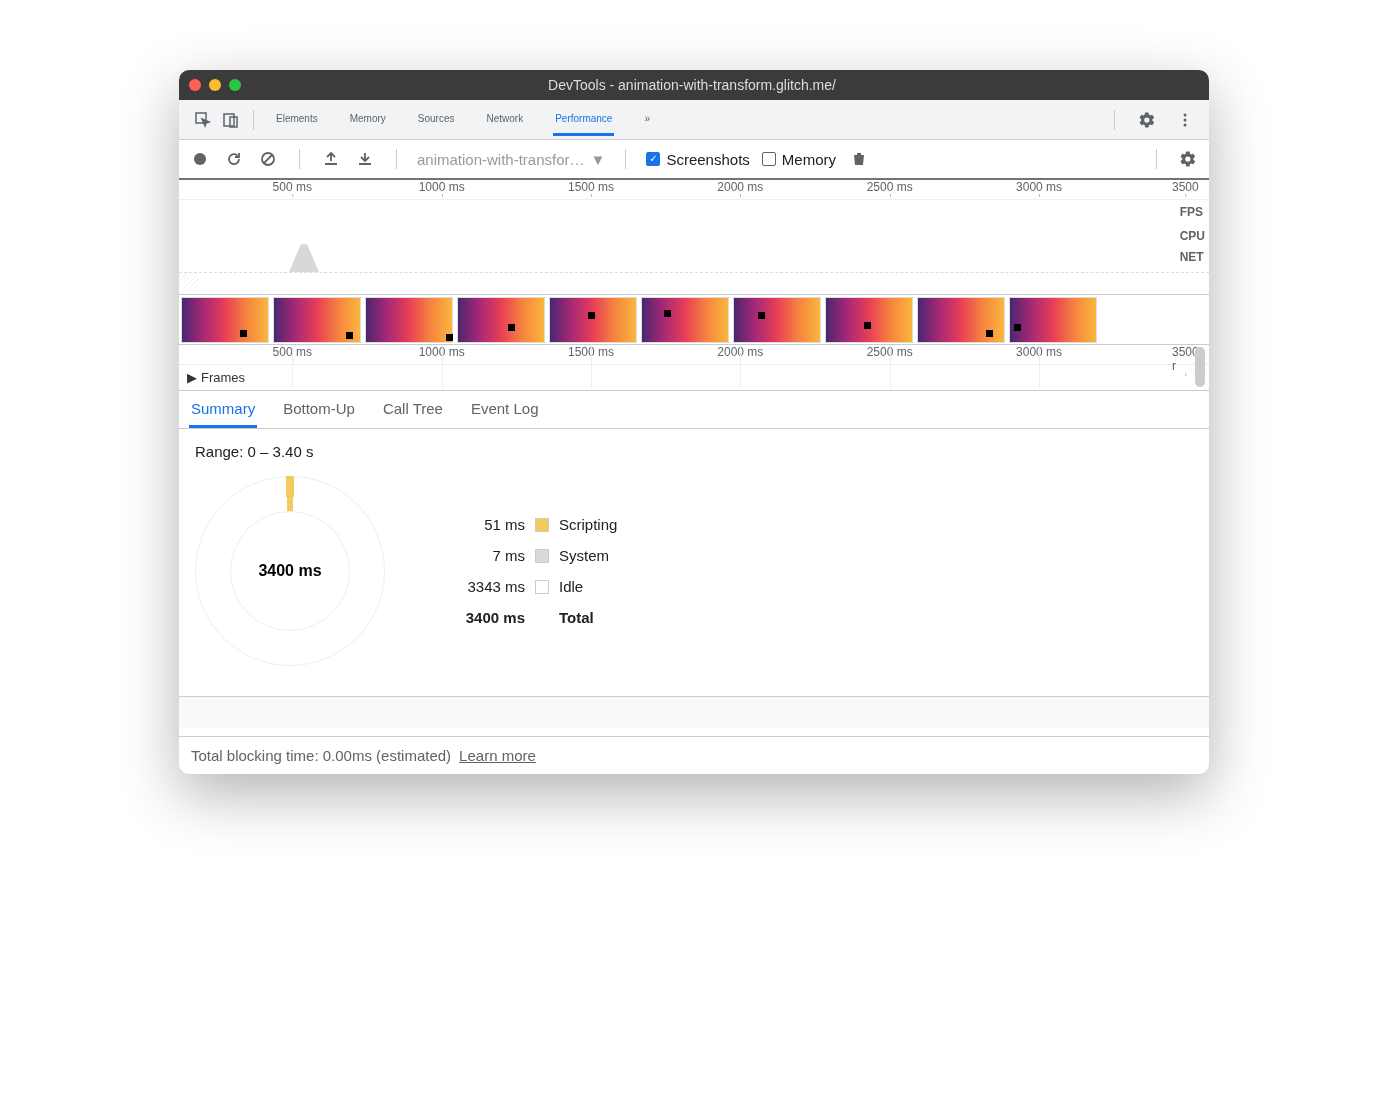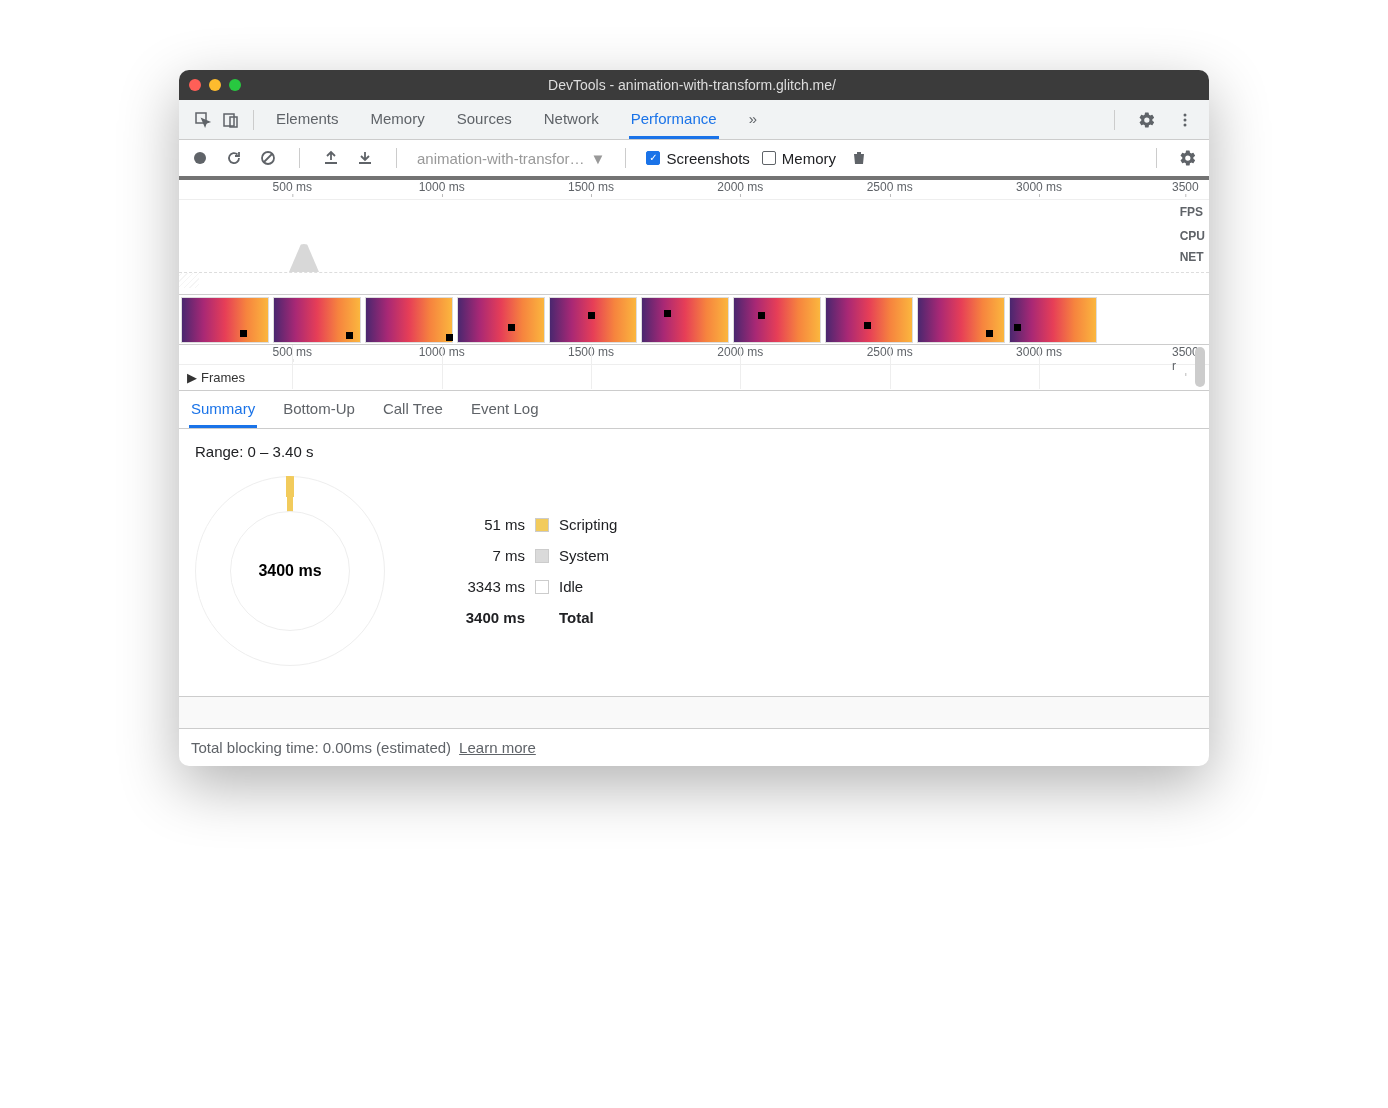--- a/index.html
+++ b/index.html
@@ -54,39 +54,39 @@
   color: #5f6368;
   cursor: pointer;
 }
 .vsep {
   width: 1px; height: 20px;
   background: #ccc;
   margin: 0 8px;
 }
 .tab-items { display: flex; gap: 28px; margin-left: 12px; }
 .tab-item {
-  font-size: 15px;
+  font-size: 10px;
   color: #5f6368;
   padding: 9px 2px;
   cursor: pointer;
   border-bottom: 3px solid transparent;
 }
 .tab-item.active {
   color: #1a73e8;
   border-bottom-color: #1a73e8;
 }
 .right-controls {
   margin-left: auto;
   display: flex;
   align-items: center;
   gap: 10px;
 }
 .perf-toolbar {
   height: 40px;
-  border-bottom: 4px solid #737373;
+  border-bottom: 2px solid #737373;
   display: flex;
   align-items: center;
   padding: 0 10px;
   gap: 12px;
   font-size: 15px;
   color: #5f6368;
 }
 .perf-toolbar .icon-btn {
   display: flex; align-items: center; justify-content: center;
   width: 22px; height: 22px;
@@ -304,20 +304,21 @@
 
 .blank-strip { height: 32px; border-top: 1px solid #ccc; background: #f9f9f9; }
 .footer-bar {
   height: 38px;
   border-top: 1px solid #ccc;
   display: flex;
   align-items: center;
   padding: 6px 12px;
   font-size: 15px;
   color: #5f6368;
+  margin-top: 8px;
 }
 .footer-link { text-decoration: underline; cursor: pointer; margin-left: 8px; }
 
 svg { display: block; }
 </style>
 </head>
 <body>
 
 <div class="window">
 

